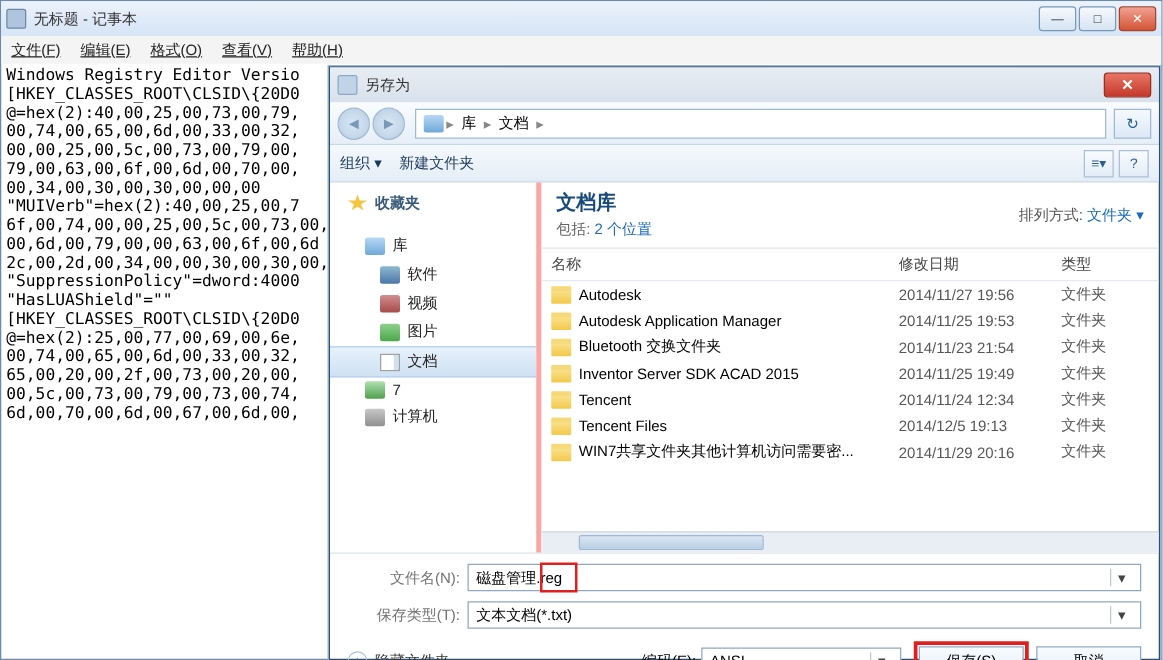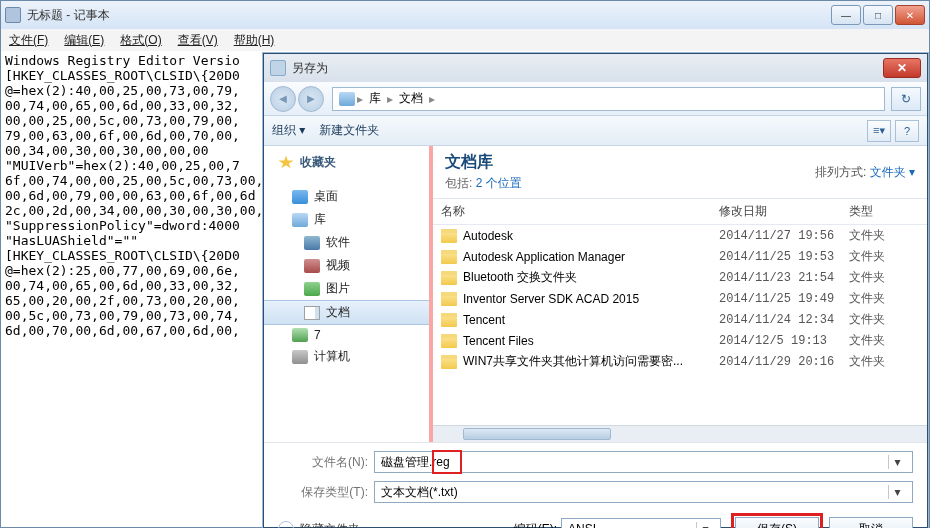--- a/index.html
+++ b/index.html
@@ -65,21 +65,21 @@
 .main-head .arr { margin-left:auto; font-size:12px; color:#555;}
 .main-head .arr a { color:#1a6ab8; text-decoration:none;}
 
 .cols { display: flex; font-size: 12px; color: #444; padding: 4px 8px; border-bottom: 1px solid #e4eaf0; }
 .cname { flex: 1; } .cdate { width: 130px; } .ctype { width: 70px; }
 
 .files { flex:1; overflow: auto; font-size: 12px; }
 .frow { display: flex; align-items: center; padding: 2px 8px; }
 .ficon { width: 16px; height: 14px; background: linear-gradient(#fde9a2,#f2c94c); border-radius: 1px; margin-right: 6px; box-shadow: inset 0 4px 0 #f5d97a;}
 .fname { flex: 1; white-space: nowrap; overflow: hidden; text-overflow: ellipsis; }
-.fdate { width: 130px; color: #555; font-family: Liberation Mono, monospace; } .ftype { width: 70px; color: #555; }
+.fdate { width: 130px; color: #555; } .ftype { width: 70px; color: #555; }
 .hscroll { height: 17px; background: #e9eef4; border-top:1px solid #d0d8e0; position:relative;}
 .hscroll .thumb{ position:absolute; left:6%; top:2px; height:12px; width:30%; background:linear-gradient(#dce8f4,#b8cee3); border:1px solid #9fb9d2; border-radius:2px;}
 
 
 .form { padding: 8px 14px 10px; display: grid; grid-template-columns: 90px 1fr; row-gap: 8px; column-gap: 6px; align-items: center; font-size: 12px; border-top: 1px solid #e0e6ec;}
 .form label { text-align: right; color: #737373; }
 .input { height: 22px; border: 1px solid #8fa9c2; background: #fff; padding: 0 6px; font-size: 12px; display:flex; align-items:center; position:relative;}
 .input.fn { border-width: 1px; }
 .input .hl { position: absolute; left: 57px; top: -2px; height: 24px; border: 2px solid #e02020; width: 30px; pointer-events:none;}
 .combo { display:flex; }
@@ -169,24 +169,20 @@
 
   <div class="body-split">
     <div class="sidebar">
       <div class="tree">
         <div class="grp">
             <span class="ticon star"></span>
             <span>收藏夹</span>
           </div>
         <div style="height:10px"></div>
         <div class="item">
-            <span class="ticon desktop"></span>
-            <span>桌面</span>
-          </div>
-        <div class="item">
             <span class="ticon lib"></span>
             <span>库</span>
           </div>
         <div class="item sub">
             <span class="ticon sw"></span>
             <span>软件</span>
           </div>
         <div class="item sub">
             <span class="ticon vid"></span>
             <span>视频</span>

